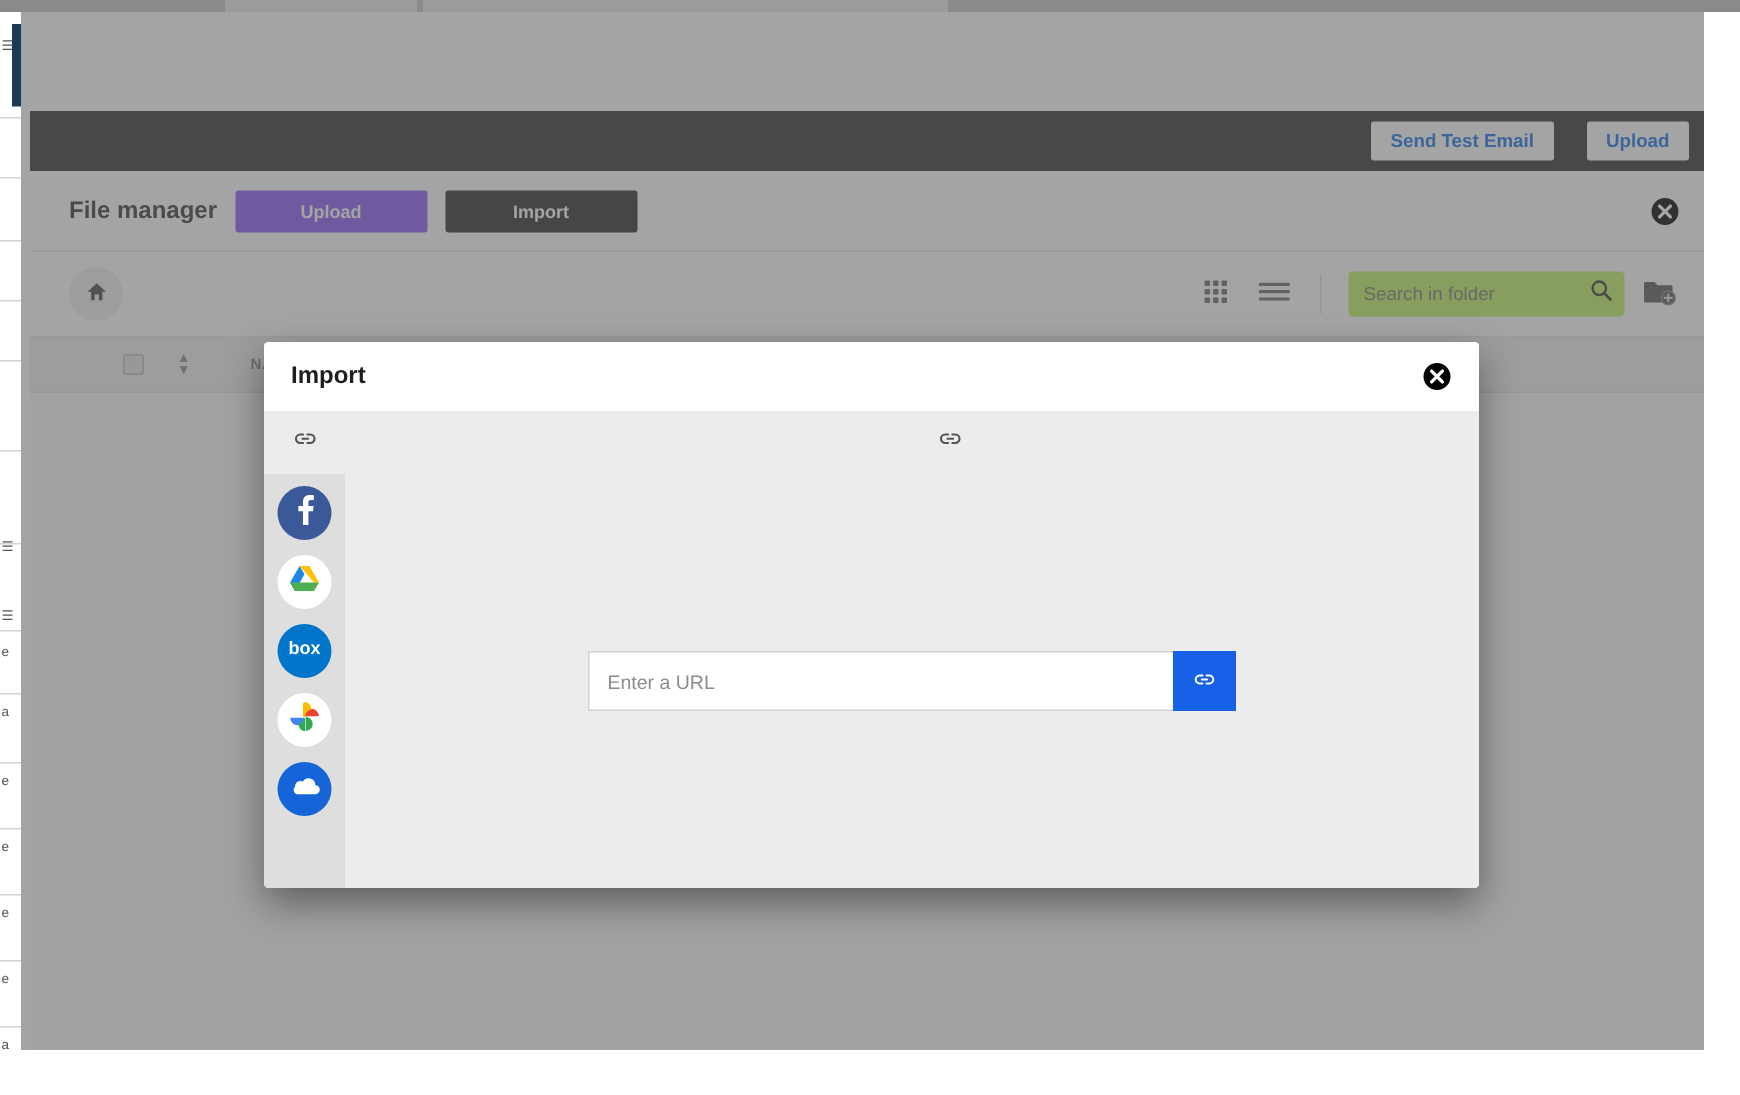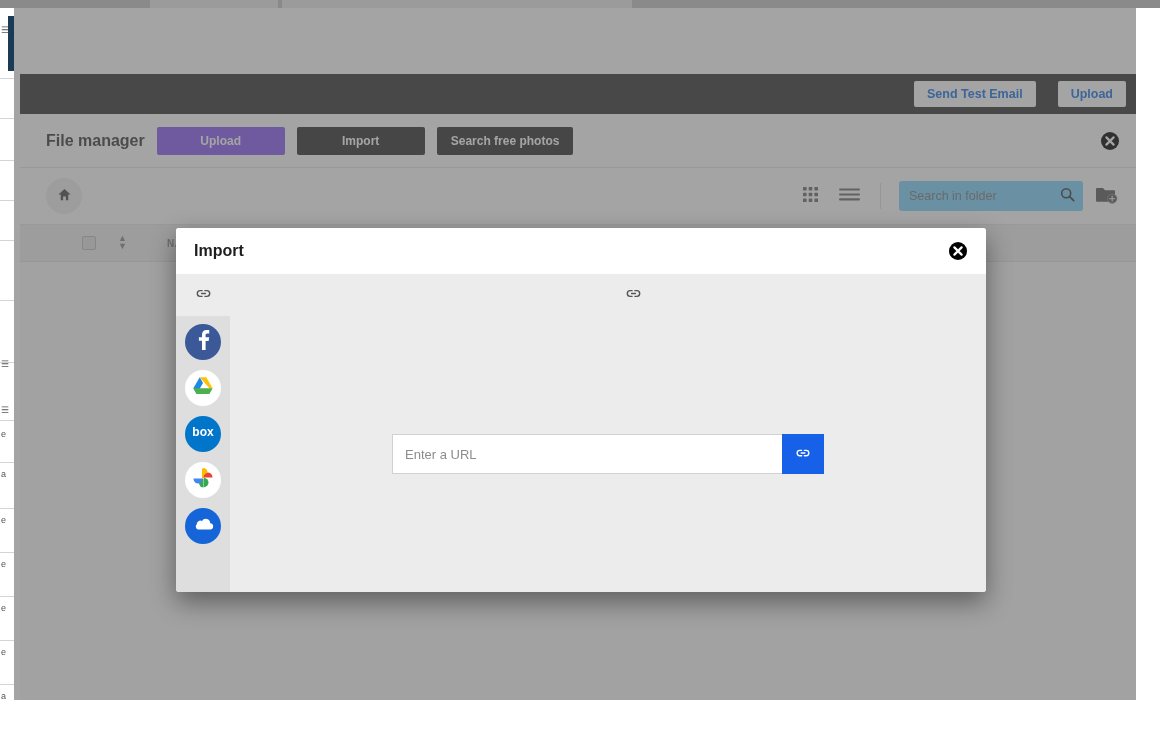--- a/index.html
+++ b/index.html
@@ -85,21 +85,21 @@
     width: 36px; height: 36px; border-radius: 50%; background: #f0f0f0;
     display: flex; align-items: center; justify-content: center; cursor: pointer;
     border: none;
   }
   .spacer { flex: 1; }
   .view-icons { display: flex; align-items: center; gap: 16px; }
   .icon-btn { background: none; border: none; cursor: pointer; display: flex;
               align-items: center; justify-content: center; padding: 2px; }
   .vdiv { width: 1px; height: 26px; background: #e0e0e0; margin: 0 8px; }
   .search-box {
-    width: 184px; height: 30px; background: #7dd3fc; border-radius: 3px;
+    width: 184px; height: 30px; background: #bef264; border-radius: 3px;
     display: flex; align-items: center; padding: 0 8px 0 10px; gap: 6px;
   }
   .search-box input {
     border: none; background: transparent; outline: none; width: 100%;
     font-size: 12.5px; color: #6a6a6a; font-family: "Liberation Sans", sans-serif;
   }
   .search-box input::placeholder { color: #7d7d7d; }
 
   
   .fm-colhead {
@@ -238,21 +238,20 @@
       <button class="tb-btn">Send Test Email</button>
       <button class="tb-btn">Upload</button>
     </div>
 
     <div class="fm-panel">
 
       <div class="fm-header">
         <span class="fm-title">File manager</span>
         <button class="fm-tab primary">Upload</button>
         <button class="fm-tab dark">Import</button>
-        <button class="fm-tab dark">Search free photos</button>
         <span class="fm-close">
           <svg width="20" height="20" viewBox="0 0 20 20">
             <circle cx="10" cy="10" r="9" fill="#000"></circle>
             <path d="M6.4 6.4 L13.6 13.6 M13.6 6.4 L6.4 13.6" stroke="#fff" stroke-width="2.2" stroke-linecap="round"></path>
           </svg>
         </span>
       </div>
 
       <div class="fm-toolbar">
         <button class="home-btn">

